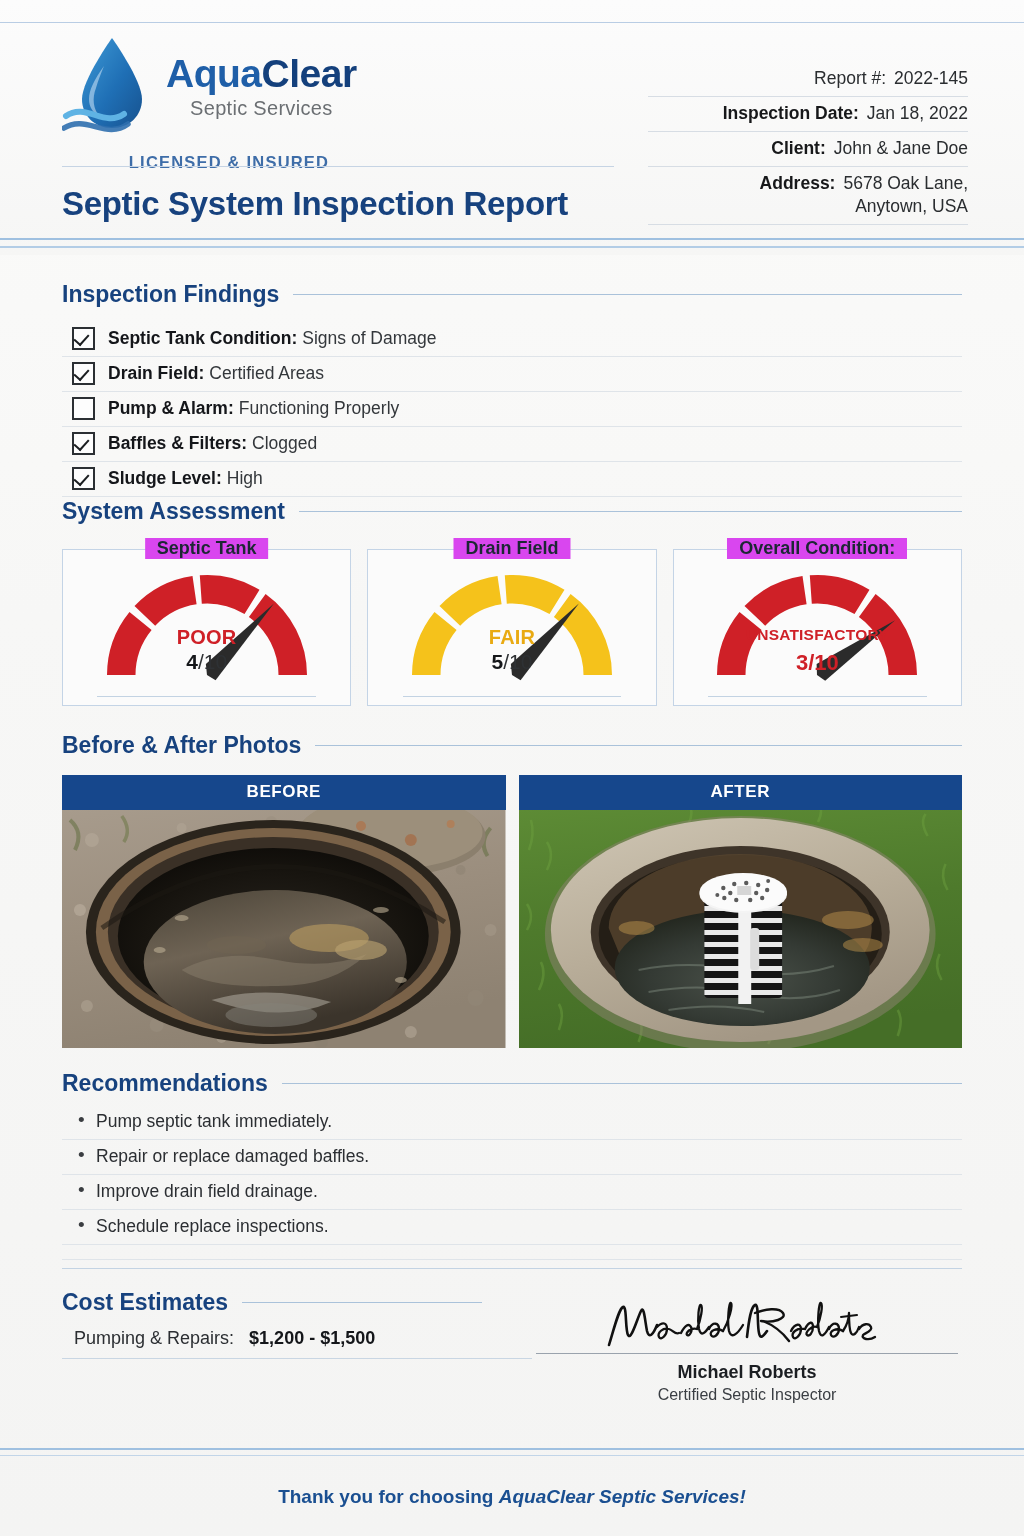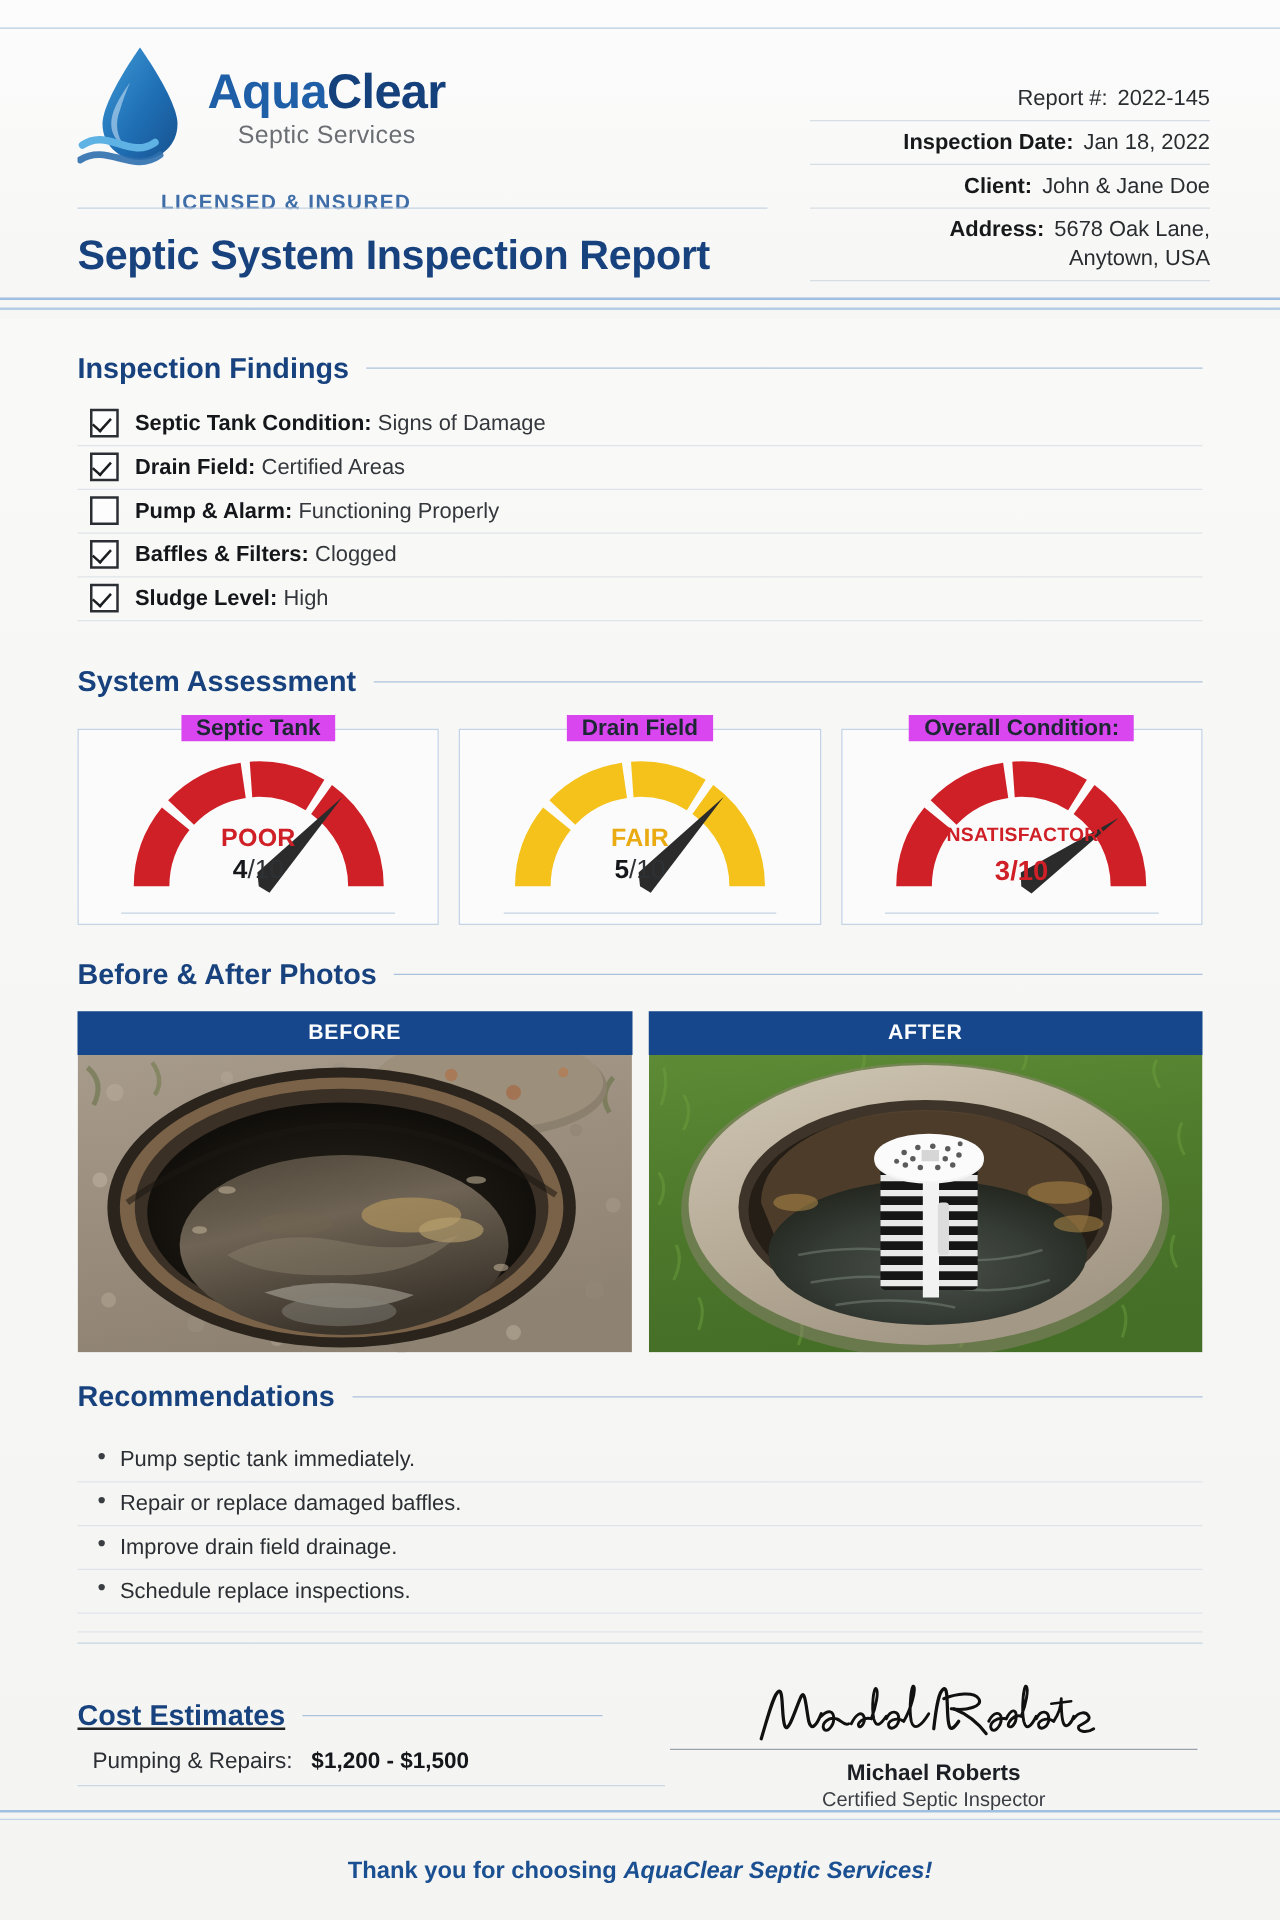--- a/index.html
+++ b/index.html
@@ -125,21 +125,21 @@
   .photos { display:flex; gap:13px; margin-top:16px; }
   .photo { flex:1; position:relative; }
   .photo-bar {
     background:#16478c; color:#fff; text-align:center;
     font-size:17px; font-weight:bold; letter-spacing:0.6px;
     padding:7px 0 8px 0;
   }
   .photo-img { position:relative; height:238px; overflow:hidden; }
 
   
-  .recs { margin-top:20px; }
+  .recs { margin-top:8px; }
   .rec {
     position:relative; padding:6px 0 7px 34px;
     border-bottom:1px solid #dfe4e9; font-size:17.5px; color:#2b2e32;
   }
   .rec::before {
     content:"\2022"; position:absolute; left:16px; top:4px;
     font-size:19px; color:#3a3d41;
   }
   .rec-tail { border-bottom:1px solid #dfe4e9; height:14px; }
   .rec-tail2 { border-bottom:1px solid #c3d3e3; height:8px; }
@@ -258,21 +258,21 @@
         <span class="f-label">Baffles &amp; Filters:</span>
         <span class="f-value">Clogged</span>
       </div>
       <div class="finding">
         <span class="cbox checked"></span>
         <span class="f-label">Sludge Level:</span>
         <span class="f-value">High</span>
       </div>
     </div>
 
-    <div class="sec-head" style="margin-top:35px;">
+    <div class="sec-head" style="margin-top:1px;">
       <div class="sec-title">System Assessment</div>
       <div class="sec-line"></div>
     </div>
 
     <div class="gauges">
 
       <div class="gcard">
         <div class="gcard-title">Septic Tank</div>
         <div class="gauge-area">
           <svg class="gauge-svg" width="230" height="118" viewBox="0 0 230 118">
@@ -526,21 +526,21 @@
       <div class="rec">Pump septic tank immediately.</div>
       <div class="rec">Repair or replace damaged baffles.</div>
       <div class="rec">Improve drain field drainage.</div>
       <div class="rec">Schedule replace inspections.</div>
       <div class="rec-tail"></div>
       <div class="rec-tail2"></div>
     </div>
 
     <div class="bottom">
       <div class="cost">
-        <div class="sec-head" style="margin-top:24px;text-decoration:underline;">
+        <div class="sec-head" style="margin-top:0;">
           <div class="sec-title">Cost Estimates</div>
           <div class="sec-line short"></div>
         </div>
         <div class="cost-row">
           <span>Pumping &amp; Repairs:</span>
           <span class="cost-amt">$1,200 - $1,500</span>
         </div>
       </div>
 
       <div class="sign">

